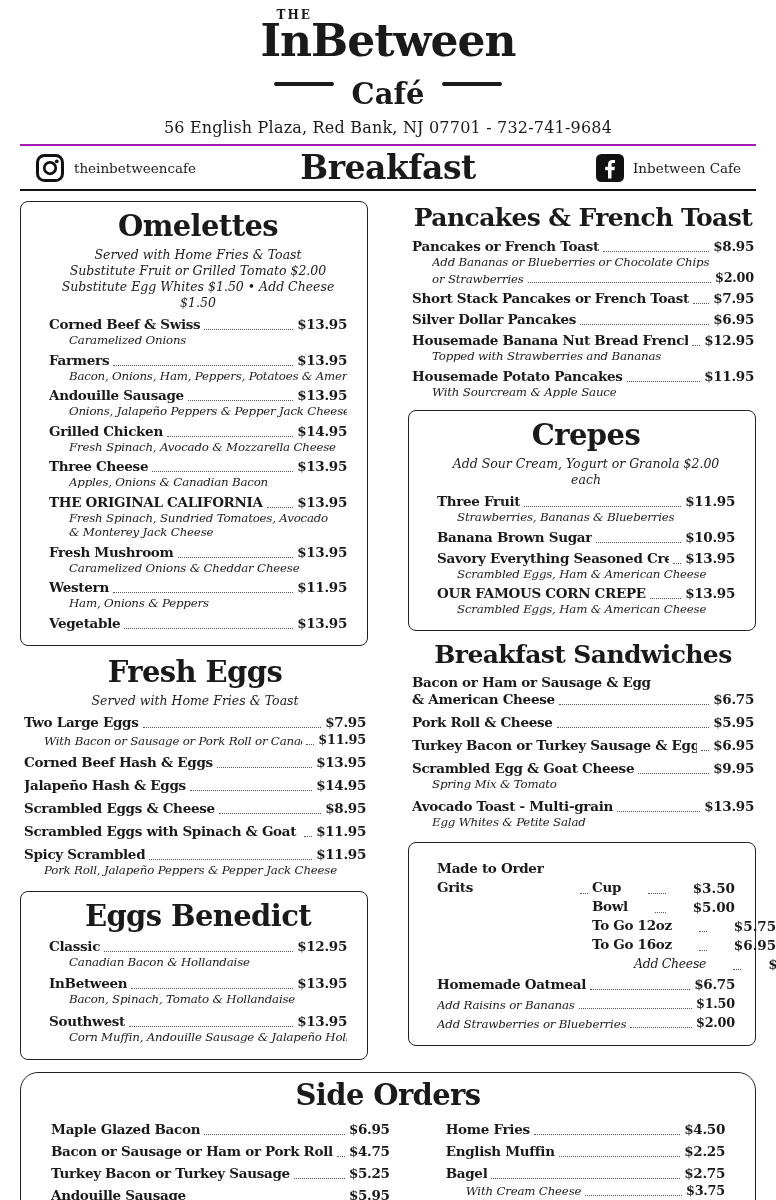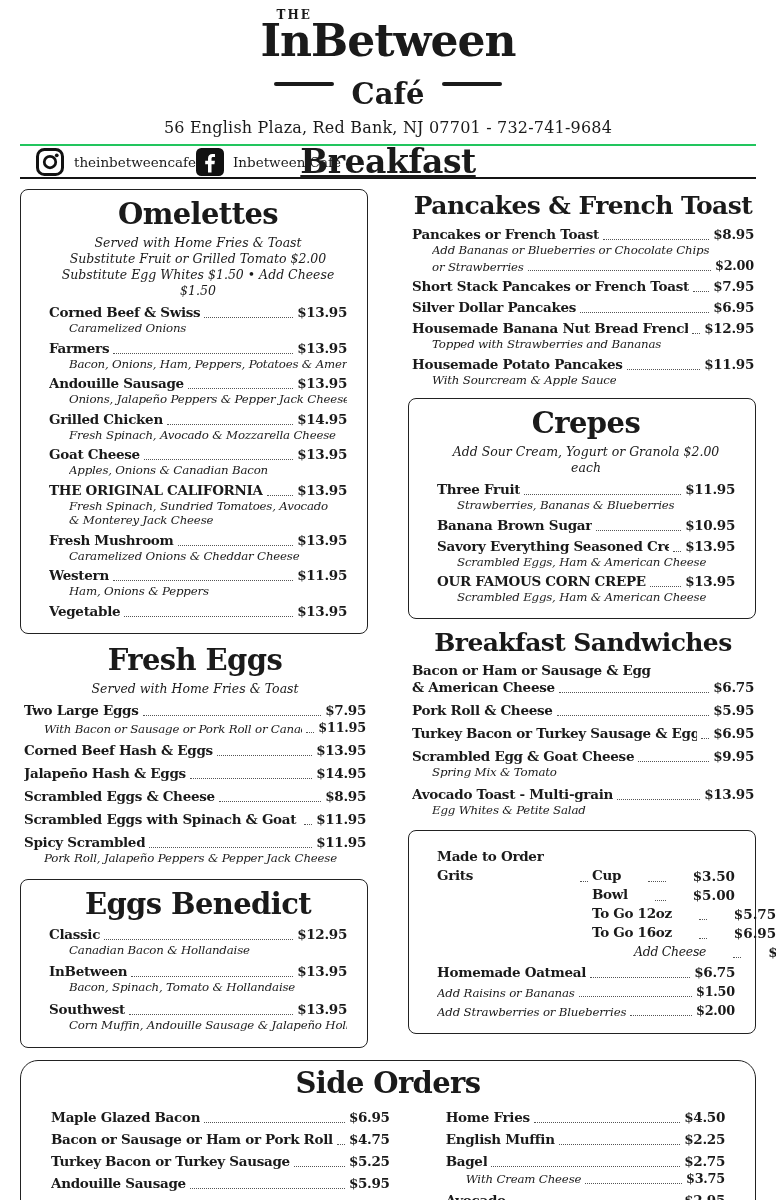--- a/index.html
+++ b/index.html
@@ -10,22 +10,22 @@
   
   .logo-wrap { text-align:center; }
   .logo-main-row { position:relative; display:inline-block; font-weight:700; font-size:44px; line-height:1.12; letter-spacing:-1px; padding-top:4px; }
   .logo-the { position:absolute; top:-3px; left:16px; font-size:12px; letter-spacing:2px; font-weight:700; text-transform:uppercase; }
   .logo-cafe-row { display:flex; align-items:center; justify-content:center; gap:18px; margin-top:-8px; }
   .logo-dash { width:60px; height:4px; background:#1a1a1a; border-radius:2px; }
   .logo-cafe { font-size:29px; font-weight:700; letter-spacing:0;margin-top:20px; }
   .address { text-align:center; font-size:16px; margin-top:7px; letter-spacing:0.2px; }
 
   
-  .social-bar { margin-top:7px; border-top:2px solid #22c55e; border-bottom:2px solid #141414; height:35px; display:flex; align-items:center; padding:0 15px; position:relative; }
-  .page-title { position:absolute; left:50%; transform:translateX(-50%); font-size:33px; font-weight:700; letter-spacing:-0.5px;text-decoration:underline; }
+  .social-bar { margin-top:7px; border-top:2px solid #a21caf; border-bottom:2px solid #141414; height:47px; display:flex; align-items:center; justify-content:space-between; padding:0 15px; position:relative; }
+  .page-title { position:absolute; left:50%; transform:translateX(-50%); font-size:33px; font-weight:700; letter-spacing:-0.5px; }
   .social { display:flex; align-items:center; gap:9px; font-size:13.5px; }
   .ig-icon svg { display:block; }
   .fb-icon svg { display:block; }
 
   
   .columns { display:grid; grid-template-columns:348px 348px; column-gap:40px; margin-top:10px; align-items:start; }
   .col { display:flex; flex-direction:column; min-width:0; }
 
   section { margin-bottom:7px; min-width:0; }
   .boxed { border:1.6px solid #222; border-radius:8px; padding:7px 20px 9px 28px; }
@@ -150,21 +150,21 @@
                 <span class="txt">Grilled Chicken</span>
                 <span class="dots"></span>
                 <span class="price">$14.95</span>
               </div>
               <div class="line desc indent">
                 <span class="txt">Fresh Spinach, Avocado &amp; Mozzarella Cheese</span>
               </div>
             </div>
             <div class="menu-item">
               <div class="line name">
-                <span class="txt">Goat Cheese</span>
+                <span class="txt">Three Cheese</span>
                 <span class="dots"></span>
                 <span class="price">$13.95</span>
               </div>
               <div class="line desc indent">
                 <span class="txt">Apples, Onions &amp; Canadian Bacon</span>
               </div>
             </div>
             <div class="menu-item">
               <div class="line name">
                 <span class="txt">THE ORIGINAL CALIFORNIA</span>

